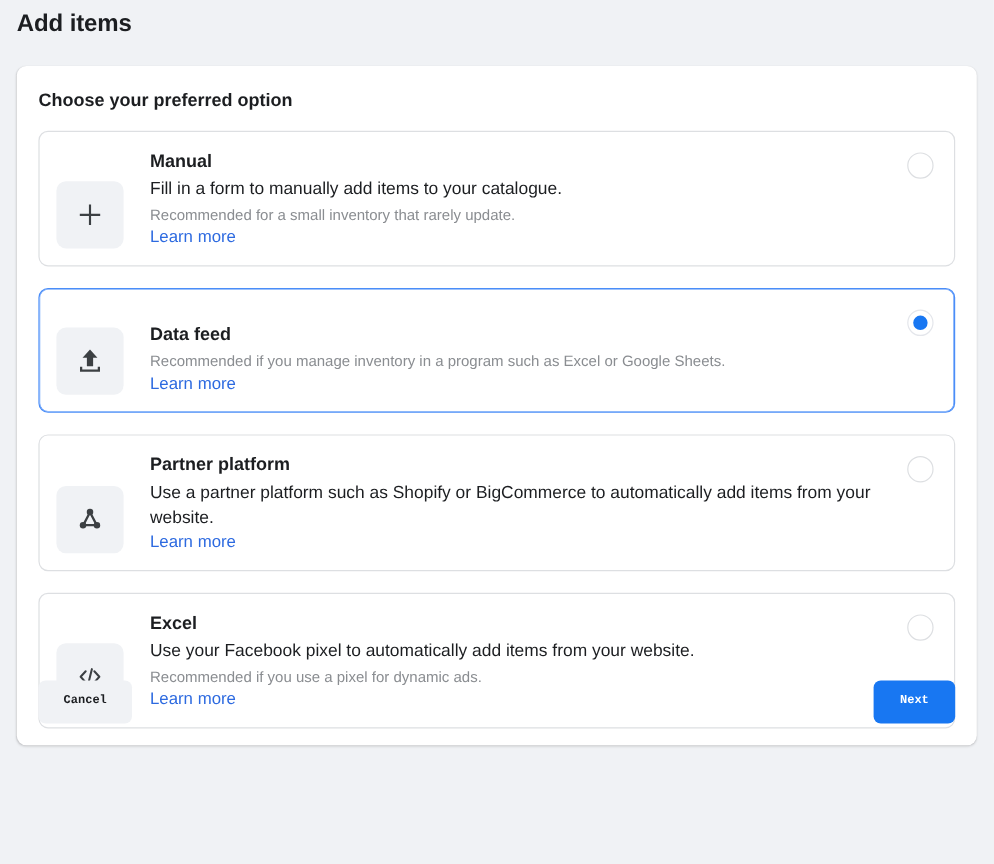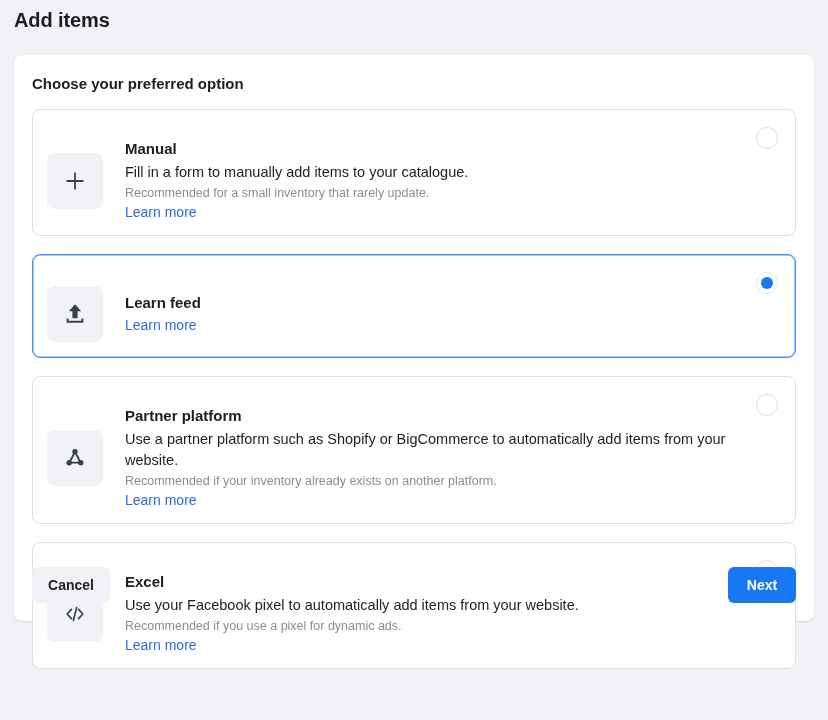--- a/index.html
+++ b/index.html
@@ -55,22 +55,22 @@
     flex-direction: column;
     gap: 18px;
   }
 
   .option {
     position: relative;
     border: 1px solid #dddfe2;
     border-radius: 8px;
     background: #ffffff;
     display: flex;
-    align-items: center;
-    padding: 28px 16px 14px 14px;
+    align-items: flex-end;
+    padding: 14px 16px 14px 14px;
     min-height: 104px;
     cursor: pointer;
   }
   .option.selected {
     border: 1px solid #4a8df8;
     box-shadow: inset 0 0 0 0.5px #4a8df8;
   }
 
   .icon-tile {
     flex: 0 0 auto;
@@ -156,22 +156,22 @@
     height: 72px;
     display: flex;
     align-items: center;
     justify-content: space-between;
     padding: 0 18px;
   }
 
   .btn {
     border: none;
     border-radius: 6px;
-    font-family: Liberation Sans, sans-serif;
-    font-size: 14px;
+    font-family: Liberation Mono, monospace;
+    font-size: 10px;
     font-weight: bold;
     cursor: pointer;
     padding: 0 16px;
     height: 36px;
     line-height: 36px;
   }
   .btn-secondary {
     background: #f0f2f5;
     color: #1c1e21;
     min-width: 78px;
@@ -211,39 +211,39 @@
       </div>
 
       <div class="option selected">
         <div class="icon-tile">
           <svg width="26" height="26" viewBox="0 0 26 26" aria-hidden="true">
             <path d="M13 3.2 L19.2 10.2 H15.6 V17.2 H10.4 V10.2 H6.8 Z" fill="#3c4043"></path>
             <path d="M5.6 17.6 V20.8 H20.4 V17.6" stroke="#3c4043" stroke-width="1.9" fill="none" stroke-linecap="butt" stroke-linejoin="miter"></path>
           </svg>
         </div>
         <div class="option-body">
-          <div class="option-title">Learn feed</div>
+          <div class="option-title">Data feed</div>
+          <div class="option-note">Recommended if you manage inventory in a program such as Excel or Google Sheets.</div>
           <a class="learn-more" href="#">Learn more</a>
         </div>
         <div class="radio checked"></div>
       </div>
 
       <div class="option">
         <div class="icon-tile">
           <svg width="26" height="26" viewBox="0 0 26 26" aria-hidden="true">
             <path d="M13 6.8 L7.4 17.6 M13 6.8 L18.6 17.6 M7.4 17.6 H18.6" stroke="#3c4043" stroke-width="1.9" fill="none" stroke-linecap="round"></path>
             <circle cx="13" cy="6.6" r="2.7" fill="#3c4043"></circle>
             <circle cx="7.2" cy="17.8" r="2.7" fill="#3c4043"></circle>
             <circle cx="18.8" cy="17.8" r="2.7" fill="#3c4043"></circle>
           </svg>
         </div>
         <div class="option-body">
           <div class="option-title">Partner platform</div>
           <div class="option-desc">Use a partner platform such as Shopify or BigCommerce to automatically add items from your website.</div>
-          <div class="option-note">Recommended if your inventory already exists on another platform.</div>
           <a class="learn-more" href="#">Learn more</a>
         </div>
         <div class="radio"></div>
       </div>
 
       <div class="option">
         <div class="icon-tile">
           <svg width="26" height="26" viewBox="0 0 26 26" aria-hidden="true">
             <path d="M9.4 8.4 L5.2 13 L9.4 17.6 M16.6 8.4 L20.8 13 L16.6 17.6 M14.6 6.6 L11.4 19.4" stroke="#3c4043" stroke-width="1.7" fill="none" stroke-linecap="round" stroke-linejoin="round"></path>
           </svg>

